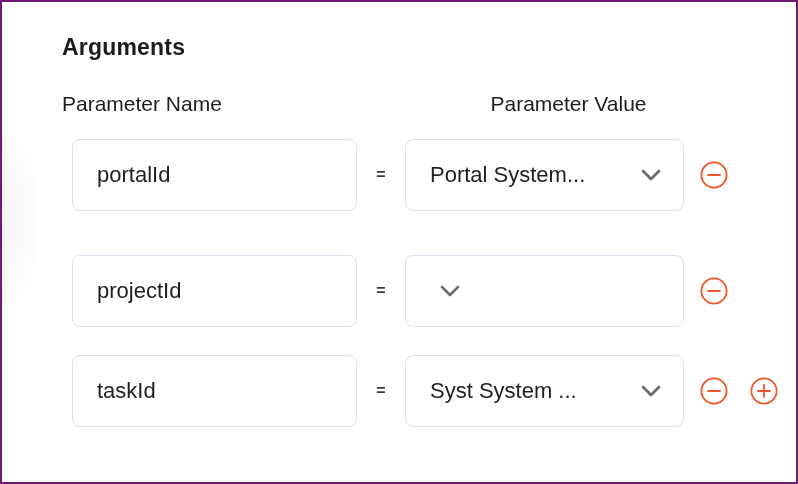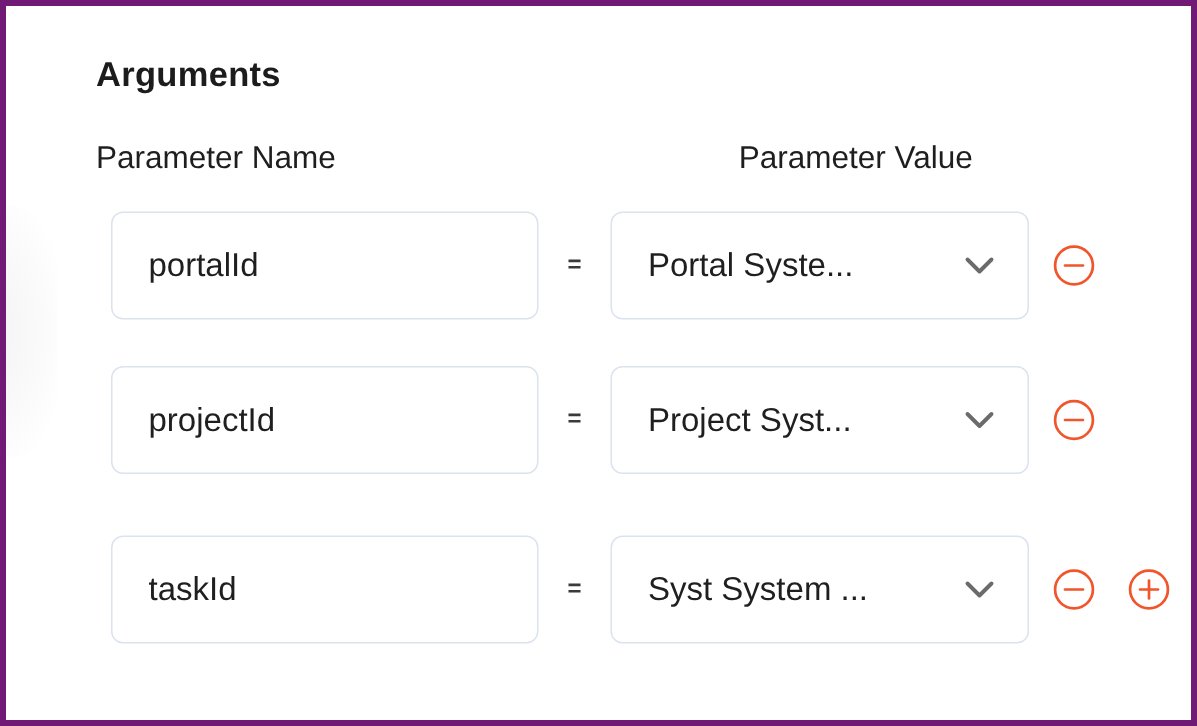--- a/index.html
+++ b/index.html
@@ -5,21 +5,21 @@
   * { box-sizing: border-box; margin: 0; padding: 0; }
   html,body { background:#ffffff; }
   body {
     font-family: "Liberation Sans", "DejaVu Sans", sans-serif;
     width: 798px; height: 484px;
   }
   .panel {
     position: relative;
     width: 798px; height: 484px;
     background: #ffffff;
-    border: 4px solid #701a75;
+    border: 2px solid #701a75;
     overflow: hidden;
   }
   .bg-artifact {
     position: absolute;
     left: -30px; top: 133px;
     width: 64px; height: 168px;
     border-radius: 44px;
     background: radial-gradient(ellipse at 20% 50%, #f2f2f4 0%, #fafafb 55%, #ffffff 85%);
     pointer-events: none;
   }
@@ -42,21 +42,21 @@
   .col-header.value { left: 393px; width: 347px; text-align: center; }
   .arg-row {
     position: absolute;
     left: 60px;
     height: 72px;
     display: flex;
     align-items: center;
     padding-left: 10px;
   }
   .row-0 { top: 137px; }
-  .row-1 { top: 240px; }
+  .row-1 { top: 253px; }
   .row-2 { top: 353px; }
   .name-input {
     width: 285px; height: 72px;
     border: 1px solid #dce3ee;
     border-radius: 8px;
     background: #ffffff;
     font-family: "Liberation Sans", "DejaVu Sans", sans-serif;
     font-size: 22px;
     color: #1f1f1f;
     padding: 0 20px 0 24px;
@@ -108,38 +108,37 @@
 
   <div class="section-title">Arguments</div>
 
   <div class="col-header value">Parameter Value</div>
   <div class="col-header name">Parameter Name</div>
 
   <div class="arg-row row-0">
     <input class="name-input" type="text" value="portalId" style="">
     <span class="equals">=</span>
     <div class="value-select">
-      <span class="select-text">Portal Syste...</span>
+      <span class="select-text">Portal System...</span>
       <svg class="chevron" width="20" height="12" viewBox="0 0 20 12">
         <polyline points="2,2 10,10 18,2" fill="none" stroke="#6b6b6b" stroke-width="2.6" stroke-linecap="round" stroke-linejoin="round"></polyline>
       </svg>
     </div>
     <button class="icon-btn remove">
       <svg width="28" height="28" viewBox="0 0 28 28">
         <circle cx="14" cy="14" r="12.6" fill="none" stroke="#F1552B" stroke-width="1.8"></circle>
         <line x1="8" y1="14" x2="20" y2="14" stroke="#F1552B" stroke-width="1.8" stroke-linecap="round"></line>
       </svg>
     </button>
   </div>
 
   <div class="arg-row row-1">
     <input class="name-input" type="text" value="projectId" style="">
     <span class="equals">=</span>
     <div class="value-select">
-      <span class="select-text">Project Syst...</span>
       <svg class="chevron" width="20" height="12" viewBox="0 0 20 12">
         <polyline points="2,2 10,10 18,2" fill="none" stroke="#6b6b6b" stroke-width="2.6" stroke-linecap="round" stroke-linejoin="round"></polyline>
       </svg>
     </div>
     <button class="icon-btn remove">
       <svg width="28" height="28" viewBox="0 0 28 28">
         <circle cx="14" cy="14" r="12.6" fill="none" stroke="#F1552B" stroke-width="1.8"></circle>
         <line x1="8" y1="14" x2="20" y2="14" stroke="#F1552B" stroke-width="1.8" stroke-linecap="round"></line>
       </svg>
     </button>

